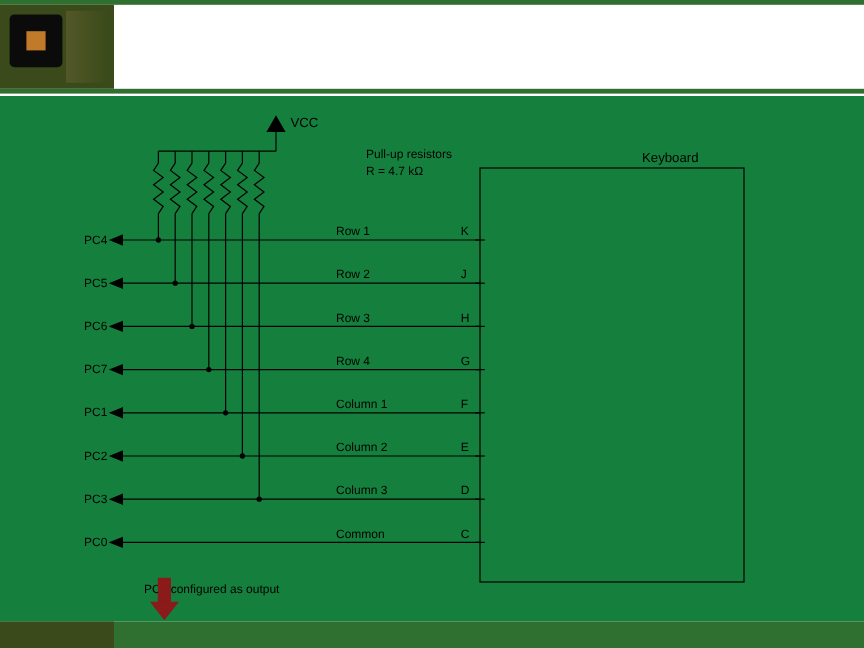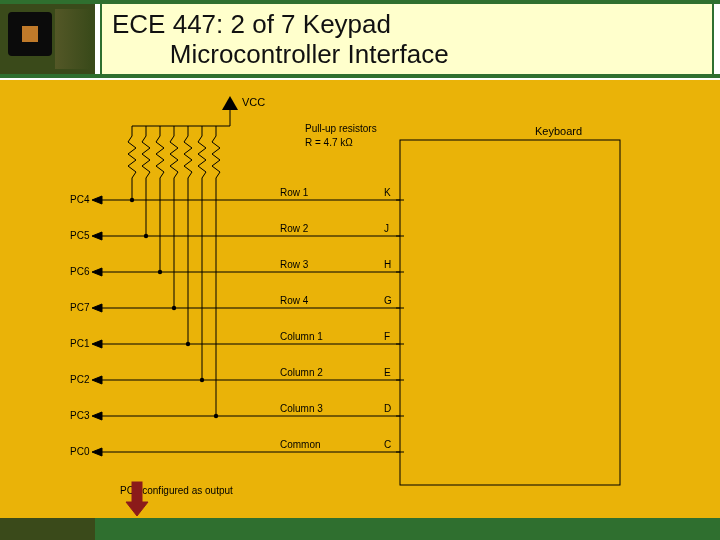--- a/index.html
+++ b/index.html
@@ -10,21 +10,21 @@
   
   .title-bar{position:absolute;left:0;right:0;top:4px;height:70px}
   .chip{position:absolute;left:0;top:0;width:95px;height:70px;background:#3a4a1a;overflow:hidden}
   .chip::before{content:"";position:absolute;left:8px;top:8px;width:44px;height:44px;background:#0b0b0b;border-radius:4px}
   .chip::after{content:"";position:absolute;left:55px;top:5px;width:36px;height:60px;background:linear-gradient(90deg,#7a6b3a,#3a4a1a);opacity:.4}
   .chip .die{position:absolute;left:22px;top:22px;width:16px;height:16px;background:#c07a2a}
   .title-box{position:absolute;left:100px;right:6px;top:0;bottom:0;background:#ffffcc;border-left:2px solid #2f6f2f;border-right:2px solid #2f6f2f}
   .title-text{position:absolute;left:10px;top:6px;font-size:26px;color:#111;line-height:1.15}
   .title-rule{position:absolute;left:0;right:0;top:74px;height:4px;background:#2f6f2f}
   
-  .content{position:absolute;left:0;right:0;top:80px;bottom:22px;background:#eab308}
+  .content{position:absolute;left:0;right:0;top:80px;bottom:22px;background:#15803d}
   
   .bottom-bar{position:absolute;left:0;right:0;bottom:0;height:22px;background:#2f6f2f}
   .foot-chip{position:absolute;left:0;bottom:0;width:95px;height:22px;background:#3a4a1a}
   
   .diagram{position:absolute;left:70px;top:10px;width:585px;height:430px}
   .lbl{font:10px Arial;fill:#000}
   .lblb{font:11px Arial;fill:#000}
   .wire{stroke:#000;stroke-width:1;fill:none}
   .dot{fill:#000}
   .box{stroke:#000;stroke-width:1;fill:none}
@@ -36,26 +36,20 @@
 </head>
 <body>
 
 <div class="slide">
   <div class="top-rule"></div>
 
   <div class="title-bar">
     <div class="chip">
         <div class="die"></div>
       </div>
-    <div class="title-box">
-      <div class="title-text">
-        <span>ECE 447: 2 of 7 Keypad</span><br>
-        &nbsp;&nbsp;&nbsp;&nbsp;&nbsp;&nbsp;&nbsp;&nbsp;<span>Microcontroller Interface</span>
-      </div>
-    </div>
   </div>
   <div class="title-rule"></div>
 
   <div class="content">
     <svg class="diagram" viewBox="0 0 585 430">
 
       <g>
         <polygon class="vcc-tri" points="160,6 168,20 152,20"></polygon>
         <text class="lblb" x="172" y="16">VCC</text>
         <line class="wire" x1="160" y1="20" x2="160" y2="36"></line>

